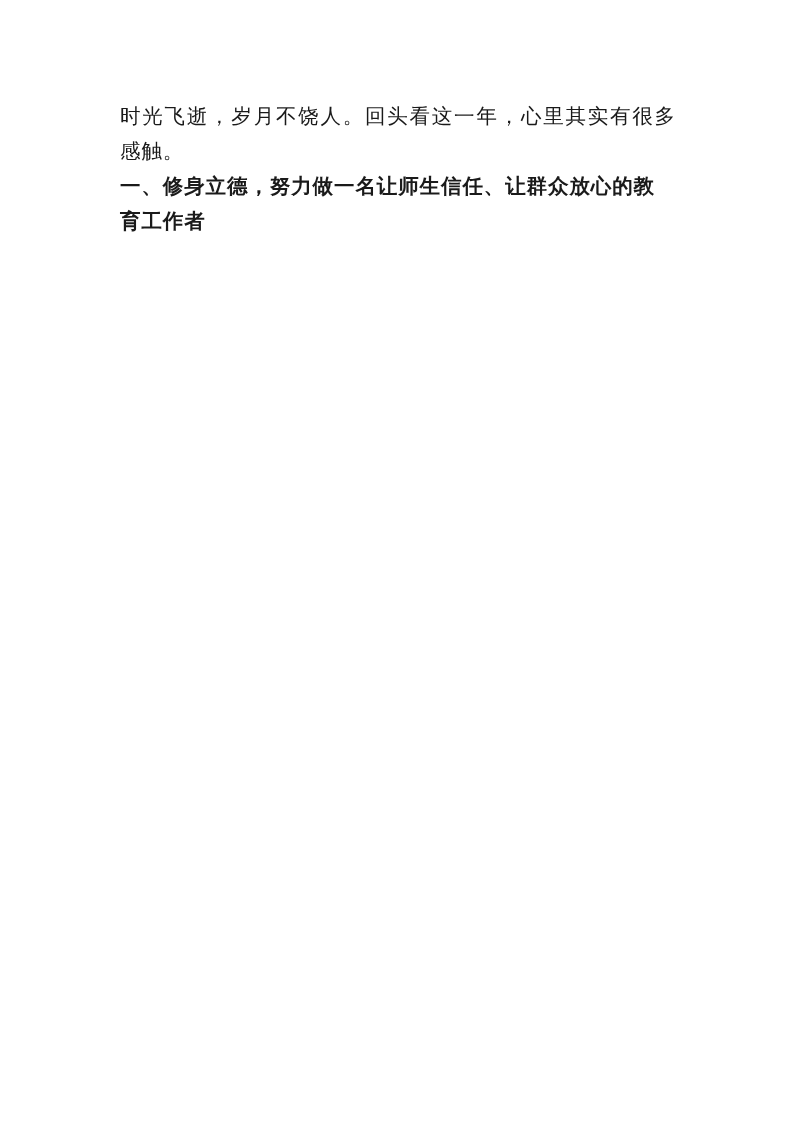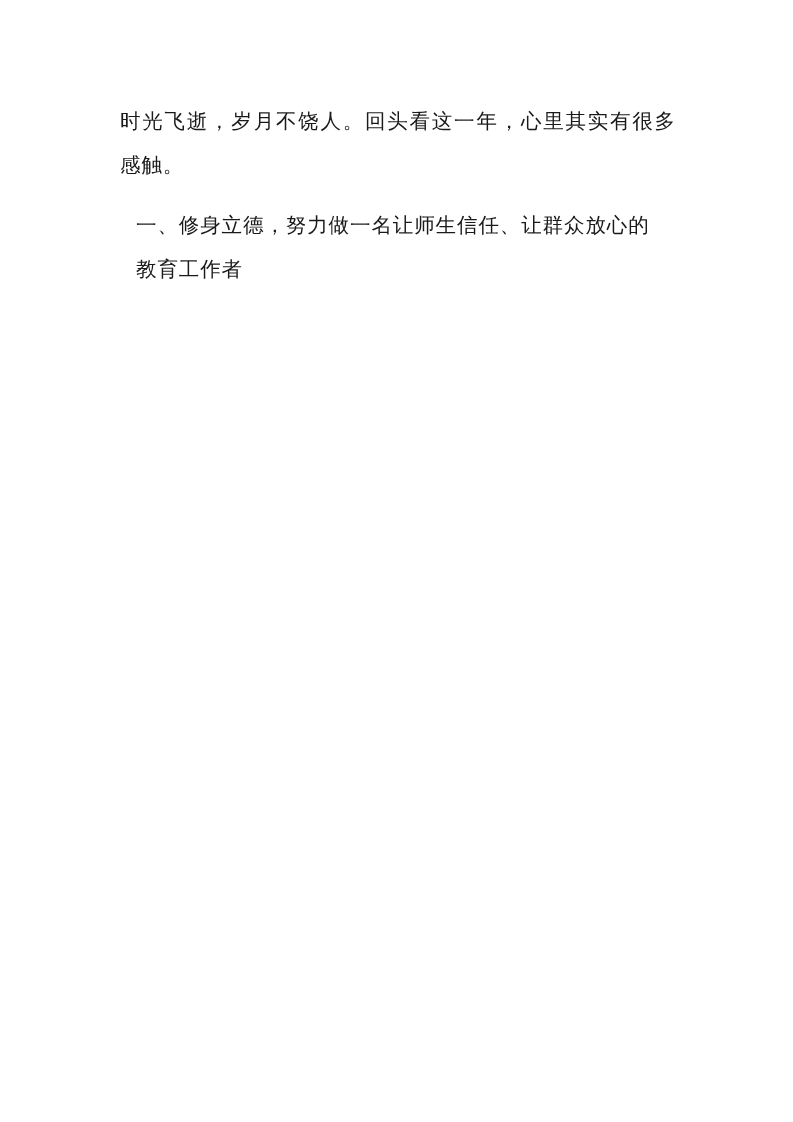--- a/index.html
+++ b/index.html
@@ -4,26 +4,26 @@
 <style>
   html, body { margin: 0; padding: 0; background: #ffffff; }
   body { width: 793px; height: 1122px; position: relative; overflow: hidden; }
   .page {
     position: absolute;
     left: 120px;
     top: 99px;
     width: 556px;
     font-family: "DejaVu Serif", "Liberation Serif", serif;
     font-size: 20.5px;
-    line-height: 44px;
+    line-height: 35px;
     color: #1a1a1a;
     letter-spacing: 0.9px;
   }
   .para { margin: 0; padding: 0; text-align: justify; text-align-last: left; }
-  .heading { margin: 16px; padding: 0; }
+  .heading { margin: 0; padding: 0; font-weight: bold; }
 </style>
 </head>
 <body>
 
 <div class="page">
   <p class="para">时光飞逝，岁月不饶人。回头看这一年，心里其实有很多感触。</p>
   <p class="heading">一、修身立德，努力做一名让师生信任、让群众放心的教育工作者</p>
 </div>
 
 </body></html>

